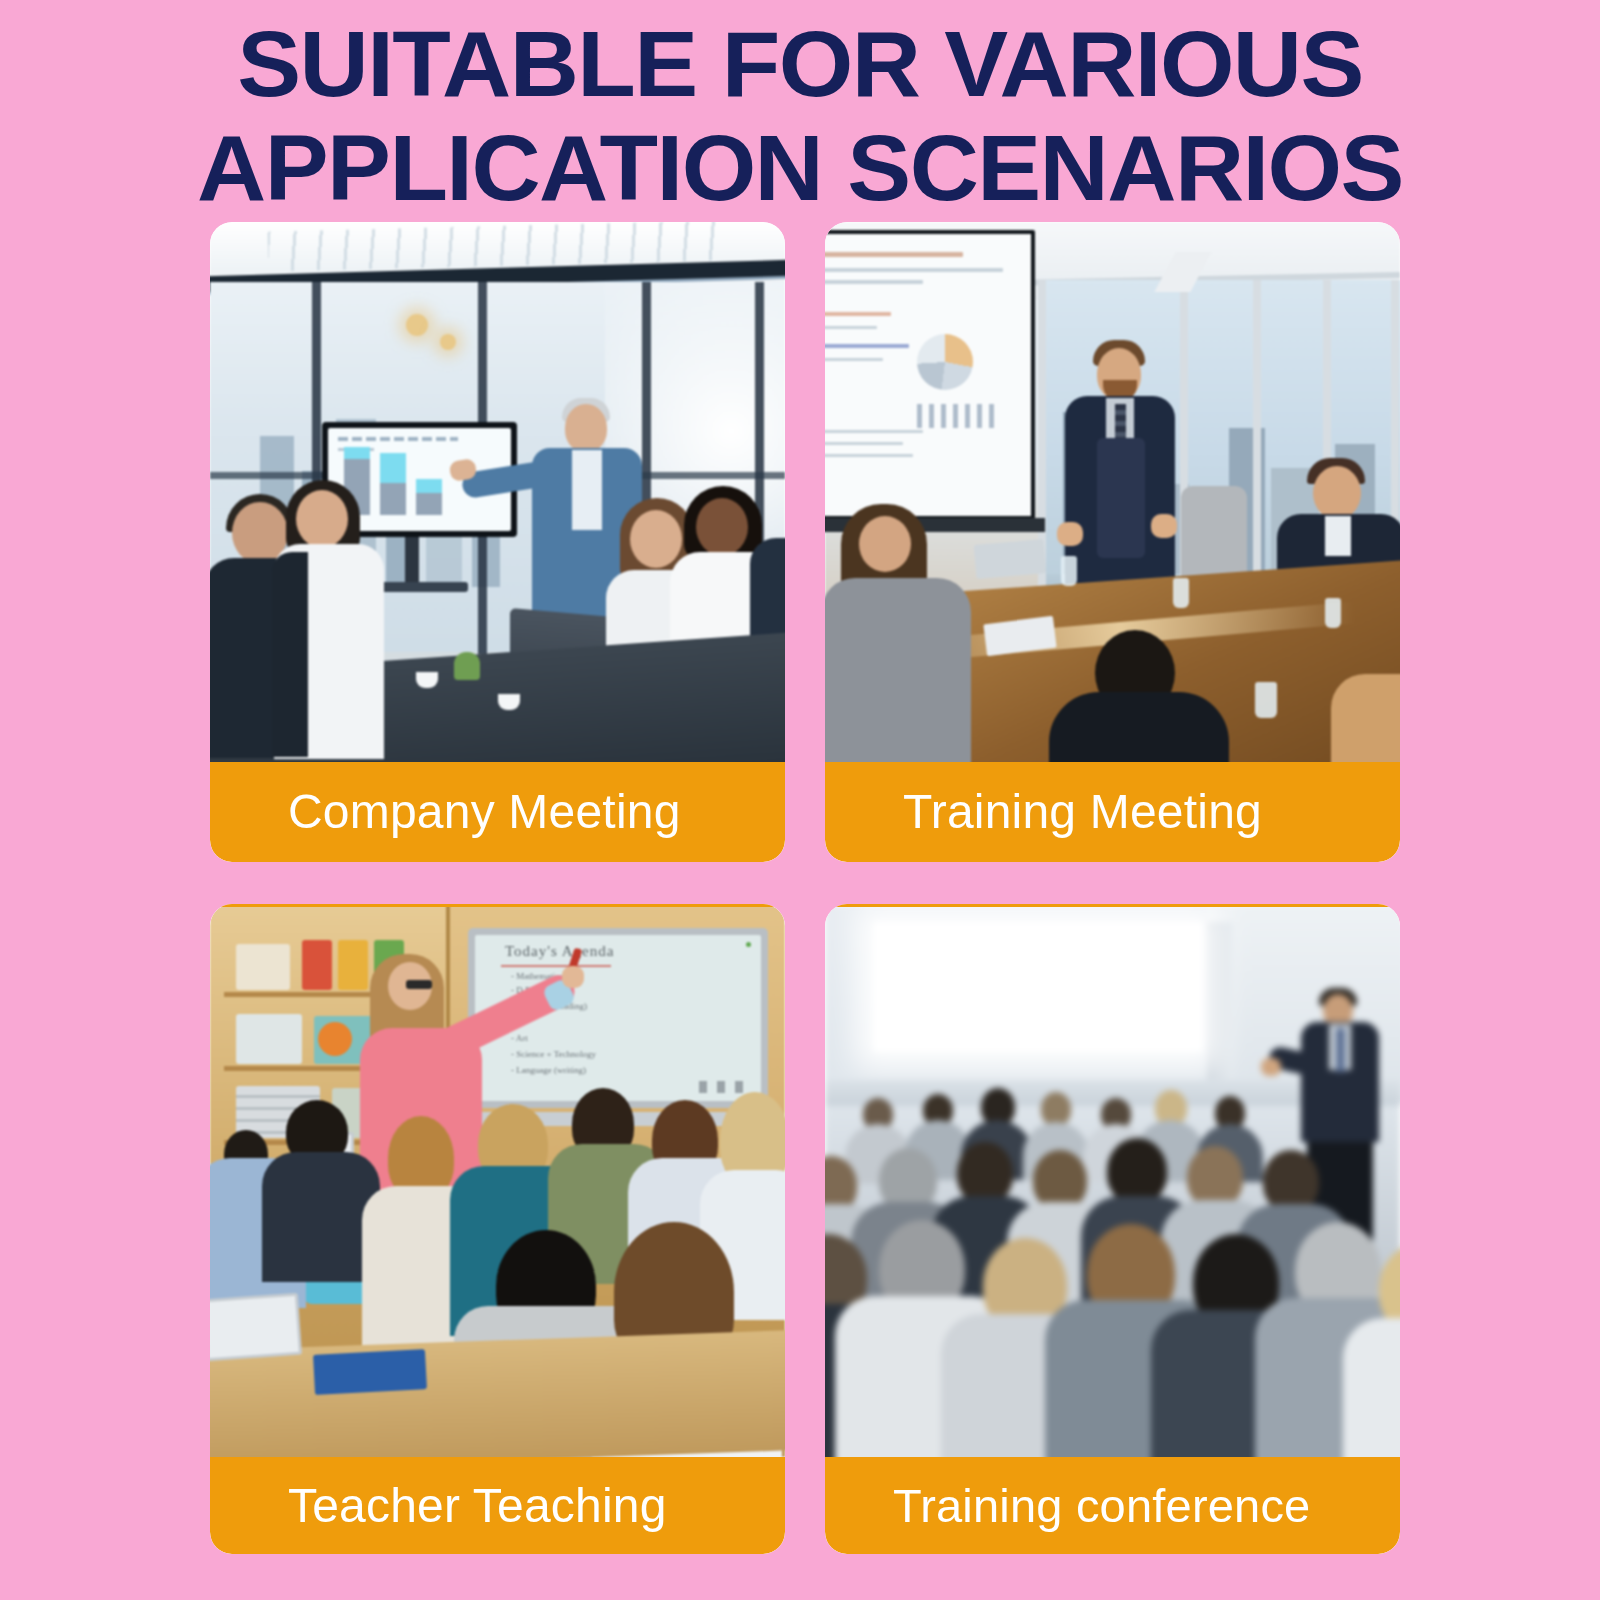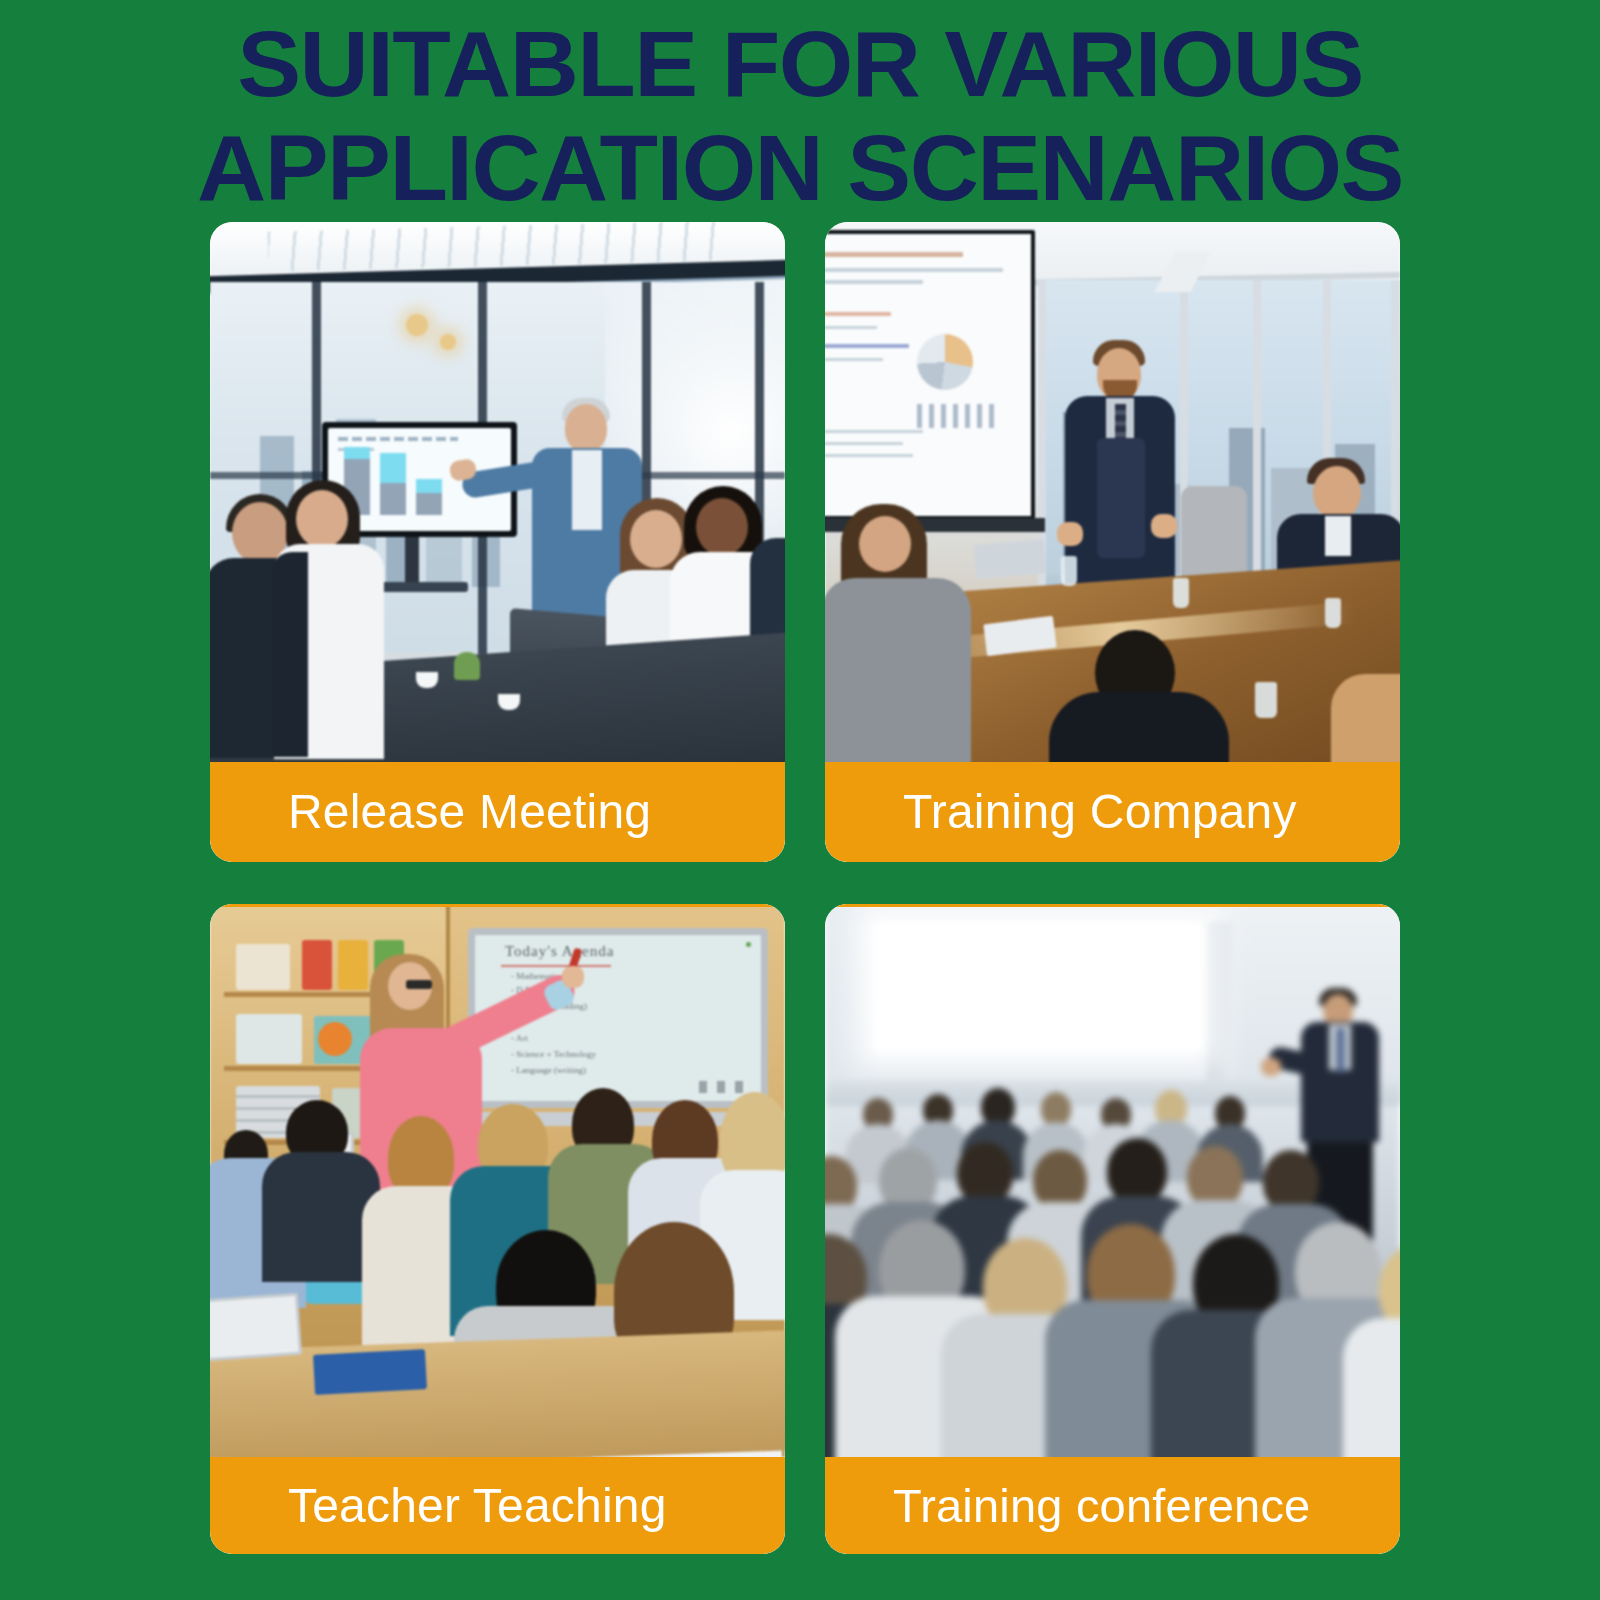--- a/index.html
+++ b/index.html
@@ -4,21 +4,21 @@
 <title>Suitable For Various Application Scenarios</title>
 <style>
   * { box-sizing: border-box; margin: 0; padding: 0; }
   html, body {
     width: 1600px; height: 1600px;
     background: #ffffff;
     font-family: "Liberation Sans", sans-serif;
     overflow: hidden;
   }
 
-  .page { position: relative; width: 1600px; height: 1600px; background: #15803d; }
+  .page { position: relative; width: 1600px; height: 1600px; background: #f9a8d4; }
 
   
   .headline-clip {
     position: absolute; left: 0; top: -96px; width: 1600px;
     text-align: center;
     font-size: 96px; font-weight: 700; letter-spacing: -1px;
     color: #16205a; line-height: 1.07;
     white-space: nowrap;
     opacity: .30;
     overflow: hidden;
@@ -471,21 +471,21 @@
           <div class="aL1hair"></div>
             <div class="aL1h"></div>
             <div class="aL1b"></div>
           <div class="aL2hair"></div>
             <div class="aL2h"></div>
           <div class="aL2b"></div>
             <div class="aL2j"></div>
         </div>
       </div>
       <div class="caption">
-        <span class="caption-text">Release Meeting</span>
+        <span class="caption-text">Company Meeting</span>
       </div>
     </div>
 
     <div class="card card--r1c2">
       <div class="card-photo">
         <div class="ph2 blurry-lite">
           <div class="ceil"></div>
             <div class="ceiledge"></div>
           <div class="sky"></div>
           <div class="bldg bg1"></div>
@@ -545,21 +545,21 @@
 
           <div class="aW-hair"></div>
             <div class="aW-head"></div>
             <div class="aW-body"></div>
           <div class="aS-body"></div>
           <div class="aF-head"></div>
             <div class="aF-body"></div>
         </div>
       </div>
       <div class="caption">
-        <span class="caption-text">Training Company</span>
+        <span class="caption-text">Training Meeting</span>
       </div>
     </div>
 
     <div class="card card--tall card--r2c1 card--hairline">
       <div class="card-photo">
         <div class="ph3 blurry-lite">
           <div class="wall"></div>
           <div class="cab"></div>
           <div class="shelf sh1"></div>
             <div class="shelf sh2"></div>

